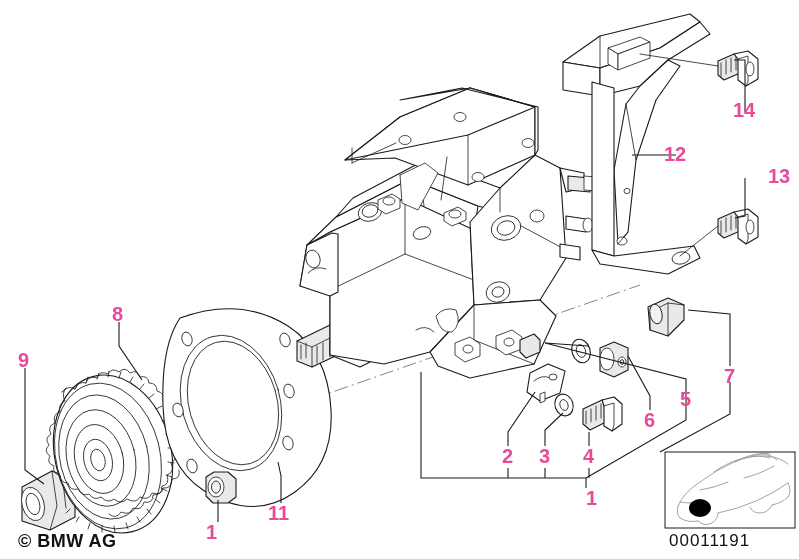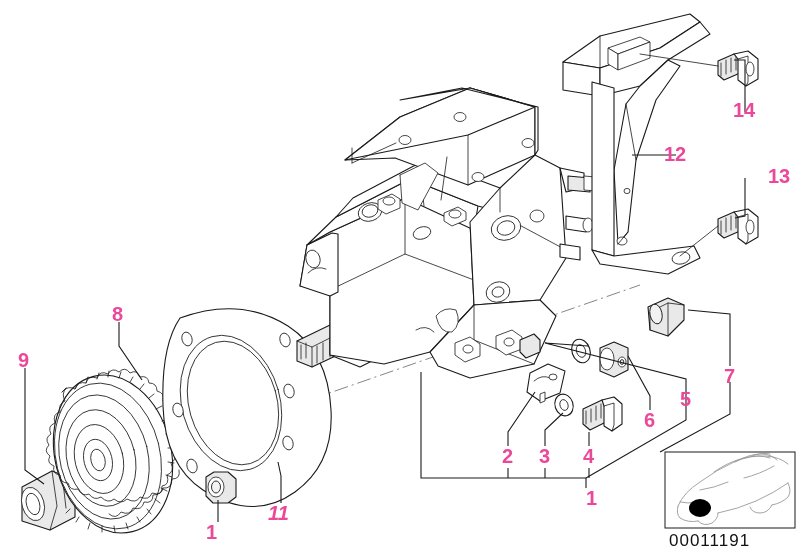--- a/index.html
+++ b/index.html
@@ -307,19 +307,20 @@
   <div class="cal" style="left:586px;top:488px;">1</div>
   <div class="cal" style="left:502px;top:446px;">2</div>
   <div class="cal" style="left:539px;top:446px;">3</div>
   <div class="cal" style="left:583px;top:446px;">4</div>
   <div class="cal" style="left:680px;top:389px;">5</div>
   <div class="cal" style="left:644px;top:410px;">6</div>
   <div class="cal" style="left:724px;top:366px;">7</div>
   <div class="cal" style="left:112px;top:304px;">8</div>
   <div class="cal" style="left:18px;top:350px;">9</div>
   <div class="cal" style="left:206px;top:522px;">1</div>
-  <div class="cal" style="left:268px;top:503px;font-style:italic;">11</div>
+  <div class="cal" style="left:268px;top:503px;">11</div>
   <div class="cal" style="left:652px;top:144px;margin-left:12px;">12</div>
   <div class="cal" style="left:733px;top:166px;margin-left:35px;">13</div>
   <div class="cal" style="left:733px;top:100px;">14</div>
 
+  <div class="copy">© BMW AG</div>
   <div class="diagid">00011191</div>
 </div>
 
 </body></html>

